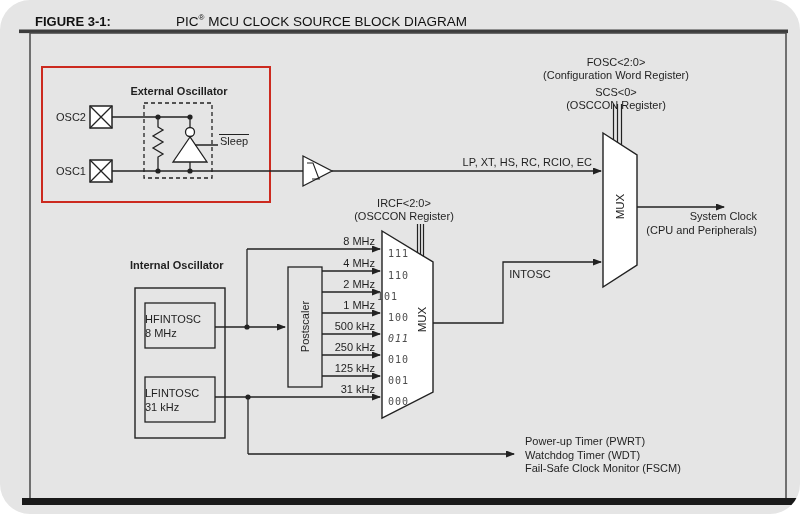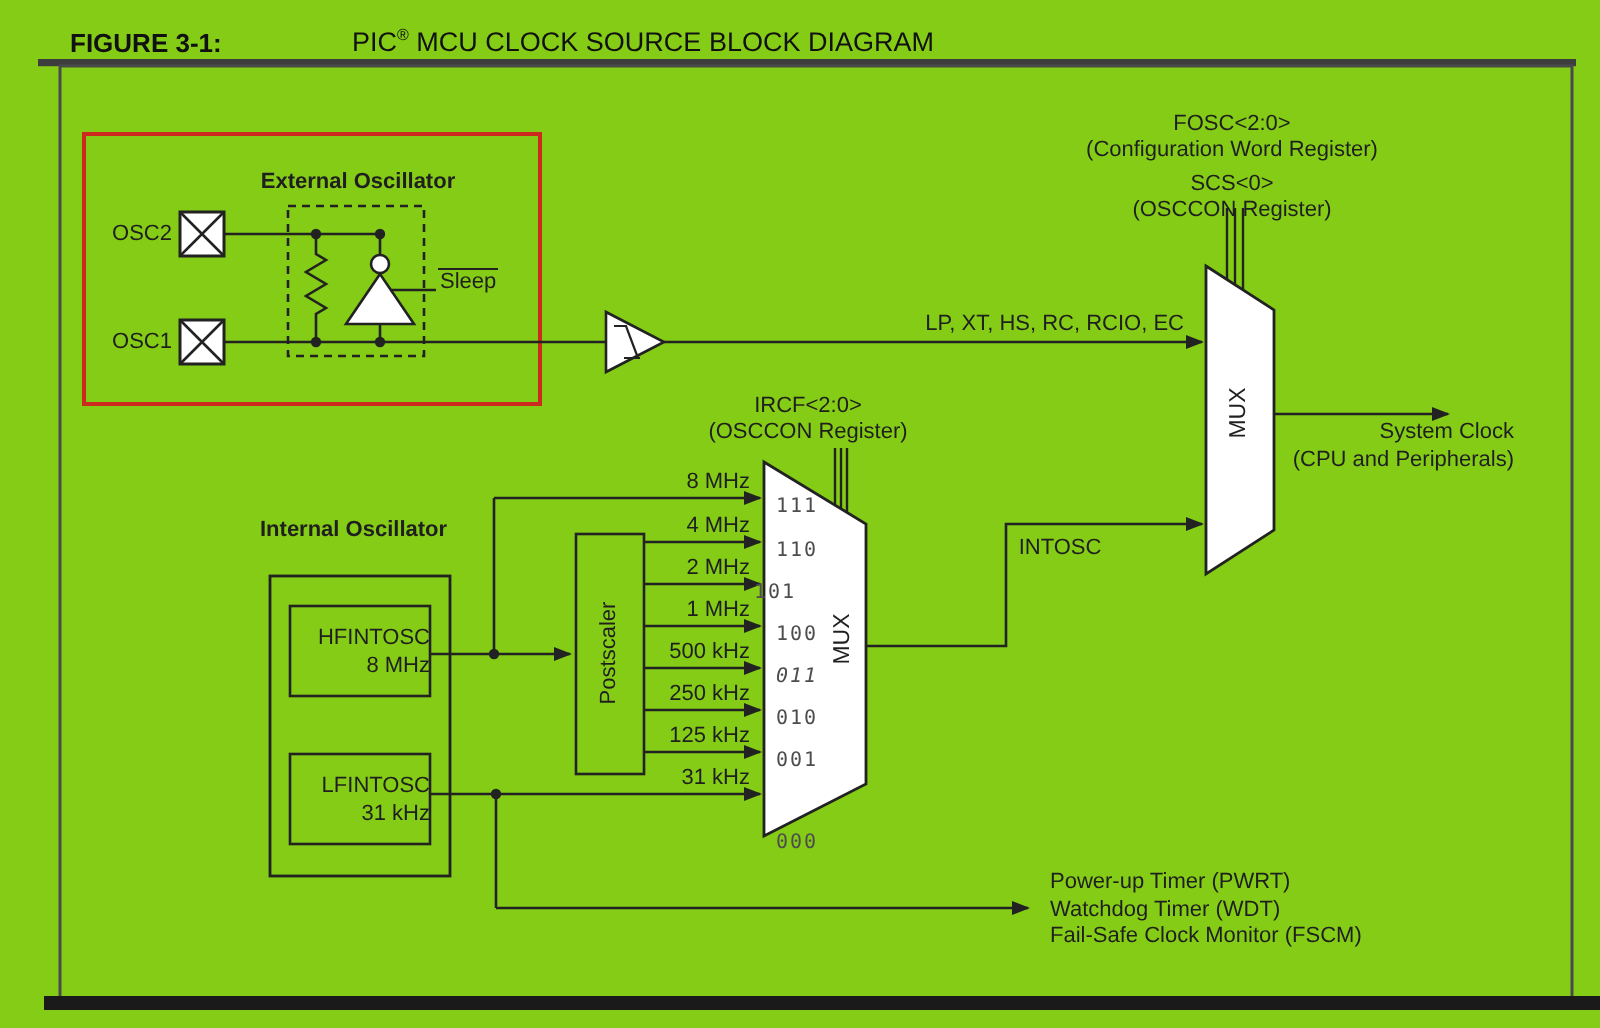--- a/index.html
+++ b/index.html
@@ -1,30 +1,30 @@
 <!DOCTYPE html>
 <html><head>
 <meta charset="utf-8">
 <style>
   html,body{margin:0;padding:0;background:#fff;}
-  #stage{position:relative;width:800px;height:514px;background:#84cc16;
-         font-family:"Liberation Sans",sans-serif;overflow:hidden;}
+  #stage{position:relative;width:800px;height:514px;background:#e5e5e5;
+         font-family:"Liberation Sans",sans-serif;overflow:hidden;border-radius:30px;}
   svg{position:absolute;left:0;top:0;}
   .lbl{position:absolute;font-size:11px;line-height:13px;color:#1f1f1f;white-space:nowrap;}
   .b{font-weight:bold;}
   .c{text-align:center;}
   .r{text-align:right;}
   .code{position:absolute;font-family:"DejaVu Sans Mono",monospace;font-size:10px;line-height:11px;
         color:#4d4d4d;letter-spacing:1px;}
   .vrot{transform:rotate(-90deg);}
   .fig-label{position:absolute;left:35px;top:14px;font-size:13px;font-weight:bold;color:#111;}
   .fig-title{position:absolute;left:176px;top:13px;font-size:13.5px;font-weight:normal;color:#111;}
   .fig-title sup{font-size:8px;}
   .boxtext{position:absolute;display:flex;flex-direction:column;justify-content:center;
-           align-items:flex-end;font-size:11px;line-height:14px;color:#1f1f1f;}
+           align-items:flex-start;font-size:11px;line-height:14px;color:#1f1f1f;}
   .sleep{position:absolute;left:219px;top:134px;font-size:11px;color:#1f1f1f;
          border-top:1.3px solid #222;padding:0 1px;}
 </style>
 </head>
 <body>
 
 <div id="stage">
 
   <div class="fig-label">FIGURE 3-1:</div>
   <div class="fig-title"><span>PIC</span><sup>®</sup><span> MCU CLOCK SOURCE BLOCK DIAGRAM</span></div>
@@ -165,19 +165,19 @@
   <div class="lbl r" style="left:255px;top:362px;width:120px;">125 kHz</div>
   <div class="lbl r" style="left:255px;top:383px;width:120px;">31 kHz</div>
 
   <div class="code" style="left:388px;top:248px;">111</div>
   <div class="code" style="left:388px;top:270px;">110</div>
   <div class="code" style="left:377px;top:291px;">101</div>
   <div class="code" style="left:388px;top:312px;">100</div>
   <div class="code" style="left:388px;top:333px;font-style:italic;">011</div>
   <div class="code" style="left:388px;top:354px;">010</div>
   <div class="code" style="left:388px;top:375px;">001</div>
-  <div class="code" style="left:388px;top:396px;margin-top:20px;">000</div>
+  <div class="code" style="left:388px;top:396px;">000</div>
 
   <div class="lbl" style="left:525px;top:435px;">Power-up Timer (PWRT)</div>
   <div class="lbl" style="left:525px;top:448.5px;">Watchdog Timer (WDT)</div>
   <div class="lbl" style="left:525px;top:462px;">Fail-Safe Clock Monitor (FSCM)</div>
 
 </div>
 
 </body></html>

